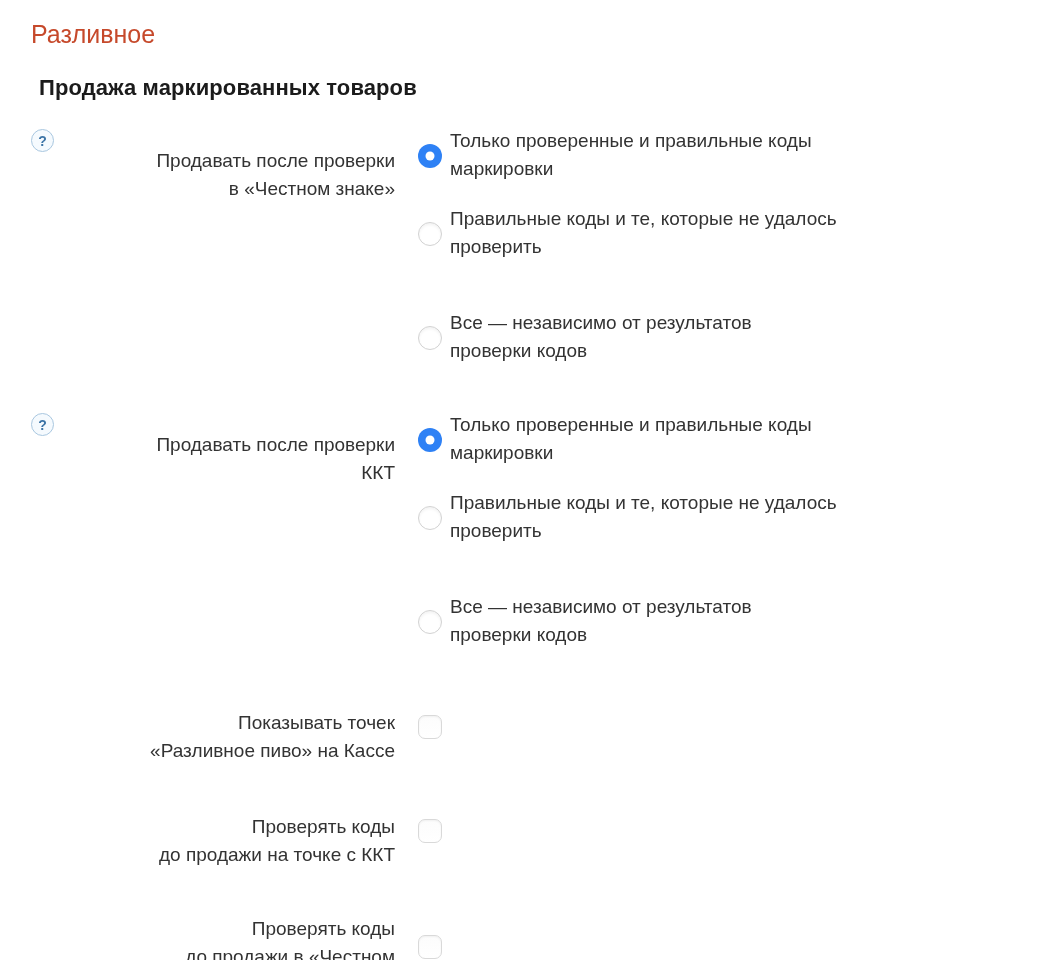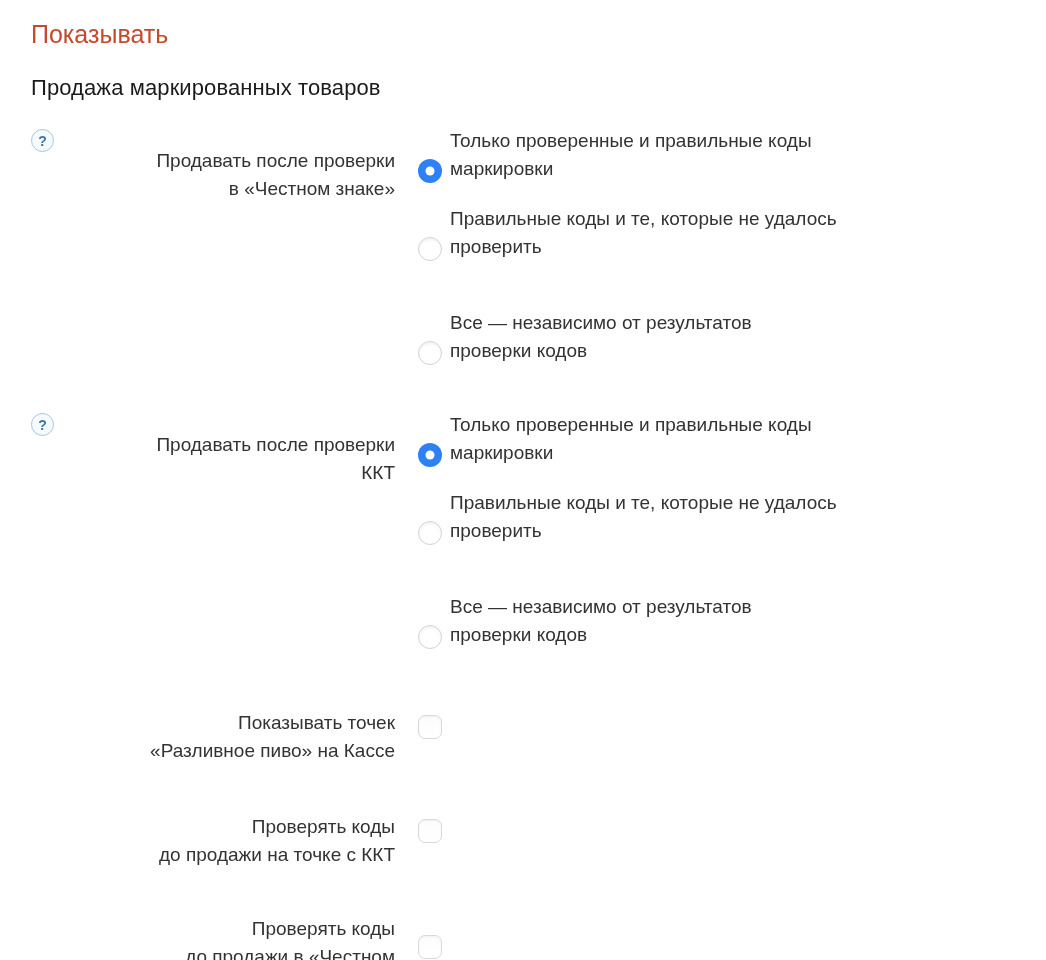--- a/index.html
+++ b/index.html
@@ -15,24 +15,24 @@
     background: #ffffff;
   }
   h1.page-title {
     margin: 0;
     font-size: 25px;
     line-height: 33px;
     font-weight: 400;
     color: var(--accent, #C6492B);
   }
   h2.section-heading {
-    margin: 0;
+    margin: 8px;
     font-size: 22px;
     line-height: 30px;
-    font-weight: 400;
+    font-weight: 700;
     color: #1b1b1b;
     letter-spacing: 0.1px;
   }
   h2.first-heading  { margin-top: 22px; }
   h2.second-heading { margin-top: 18px; }
 
   .row {
     display: grid;
     grid-template-columns: 24px 340px 1fr;
   }
@@ -67,21 +67,21 @@
     background: #f5fafe;
     color: #3c74a6;
     font-size: 14px;
     font-weight: 700;
     cursor: pointer;
     user-select: none;
   }
 
   .radio-option {
     display: flex;
-    align-items: flex-end;
+    align-items: center;
     margin-bottom: 22px;
     cursor: pointer;
   }
   .radio-option:last-child { margin-bottom: 0; margin-top: 48px; }
   .radio-circle {
     flex: none;
     width: 24px;
     height: 24px;
     margin-top: 2px;
     margin-right: 8px;
@@ -127,21 +127,21 @@
     background: linear-gradient(180deg, #fcfcfc, #ffffff);
     box-shadow: inset 0 1px 2px rgba(0,0,0,0.05);
     cursor: pointer;
   }
 </style>
 </head>
 <body>
 
 <div class="page">
 
-  <h1 class="page-title">Показывать</h1>
+  <h1 class="page-title">Разливное</h1>
 
   <h2 class="section-heading first-heading">Продажа маркированных товаров</h2>
 
   <div class="row row-radio-1">
     <div class="cell-icon">
       <span class="help-icon">?</span>
     </div>
     <div class="cell-label">Продавать после проверки
 в «Честном знаке»</div>
     <div class="cell-control">

